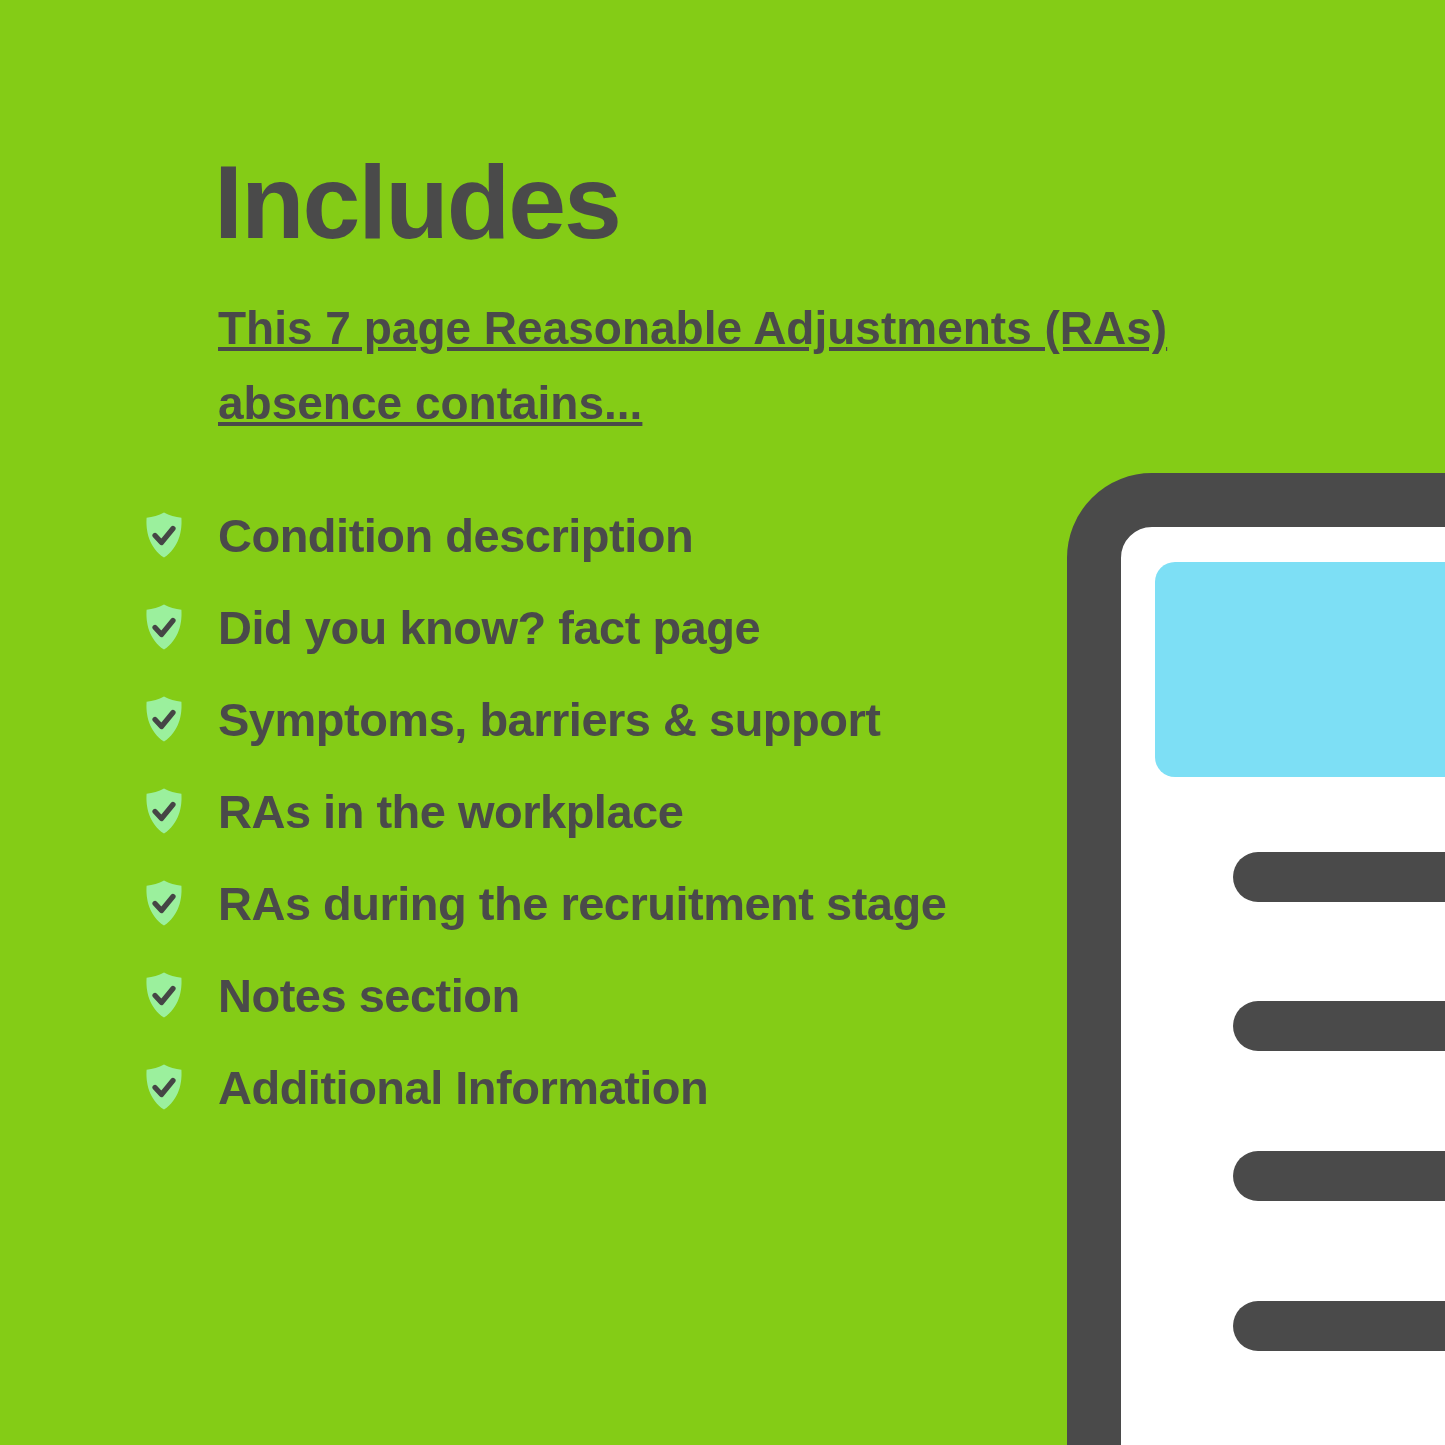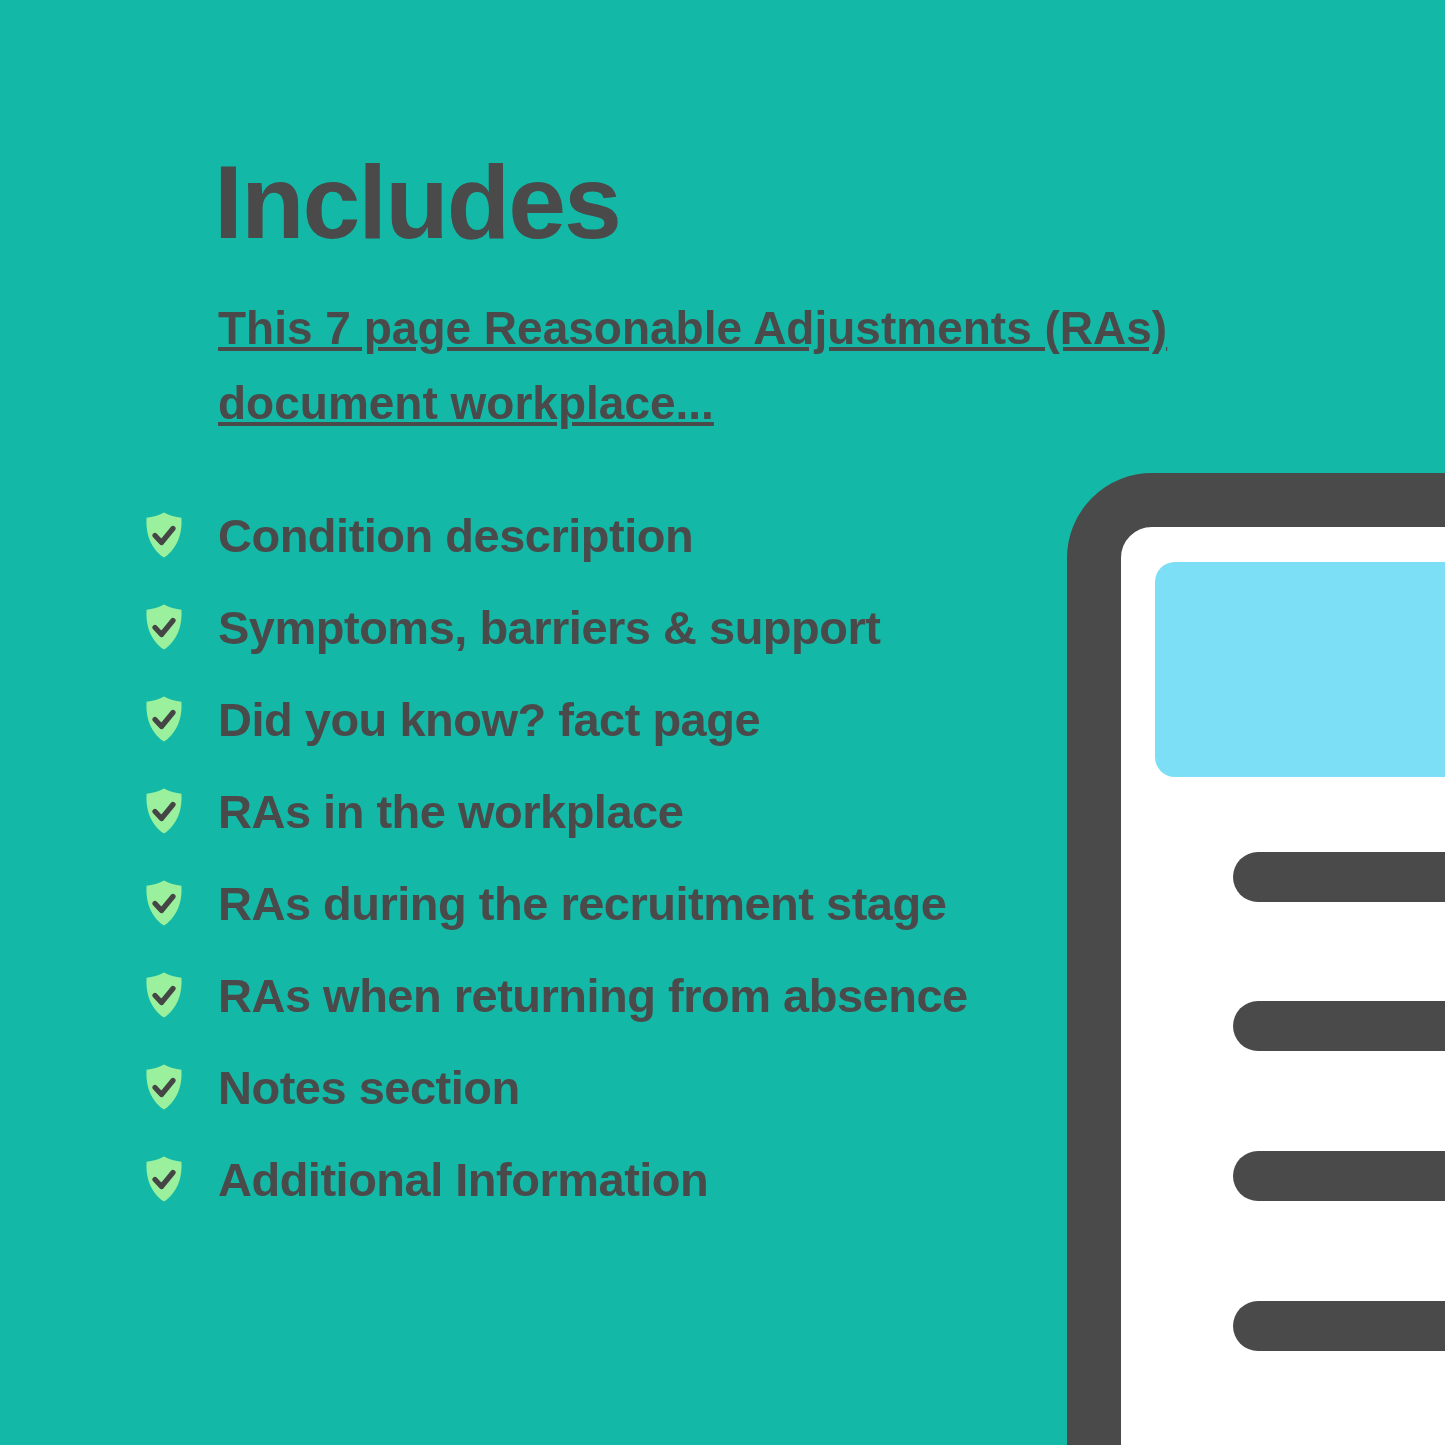--- a/index.html
+++ b/index.html
@@ -1,20 +1,20 @@
 <!DOCTYPE html>
 <html><head>
 <meta charset="utf-8">
 <style>
   html, body { margin: 0; padding: 0; background: #ffffff; }
   .canvas {
     position: relative;
     width: 1445px;
     height: 1445px;
-    background: #14b8a6;
+    background: #84cc16;
     overflow: hidden;
     font-family: "Liberation Sans", sans-serif;
     color: #4A4A4A;
   }
 
   .title {
     position: absolute;
     left: 214px;
     top: 150px;
     font-size: 104px;
@@ -97,52 +97,52 @@
 </style>
 </head>
 <body>
 
 <div class="canvas">
 
   <div class="title">Includes</div>
 
   <div class="subtitle">
     <div>This 7 page Reasonable Adjustments (RAs)</div>
-    <div>document workplace...</div>
+    <div>absence contains...</div>
   </div>
 
   <div class="checklist">
   <div class="row">
     <span class="shield">
       <svg viewBox="0 0 42 48" xmlns="http://www.w3.org/2000/svg" aria-hidden="true">
         <path d="M21 1.5 C15.8 4.3 9.6 6.1 3.6 6.7 C2.7 19.5 5.6 36.2 21 46.6 C36.4 36.2 39.3 19.5 38.4 6.7 C32.4 6.1 26.2 4.3 21 1.5 Z" fill="#9BF09D"></path>
         <polyline points="12,24.5 18.5,31.5 30,17.5" fill="none" stroke="#454545" stroke-width="5.2" stroke-linecap="round" stroke-linejoin="round"></polyline>
       </svg>
     </span>
     <span class="row-label">Condition description</span>
   </div>
 
   <div class="row">
     <span class="shield">
       <svg viewBox="0 0 42 48" xmlns="http://www.w3.org/2000/svg" aria-hidden="true">
         <path d="M21 1.5 C15.8 4.3 9.6 6.1 3.6 6.7 C2.7 19.5 5.6 36.2 21 46.6 C36.4 36.2 39.3 19.5 38.4 6.7 C32.4 6.1 26.2 4.3 21 1.5 Z" fill="#9BF09D"></path>
         <polyline points="12,24.5 18.5,31.5 30,17.5" fill="none" stroke="#454545" stroke-width="5.2" stroke-linecap="round" stroke-linejoin="round"></polyline>
       </svg>
     </span>
-    <span class="row-label">Symptoms, barriers &amp; support</span>
+    <span class="row-label">Did you know? fact page</span>
   </div>
 
   <div class="row">
     <span class="shield">
       <svg viewBox="0 0 42 48" xmlns="http://www.w3.org/2000/svg" aria-hidden="true">
         <path d="M21 1.5 C15.8 4.3 9.6 6.1 3.6 6.7 C2.7 19.5 5.6 36.2 21 46.6 C36.4 36.2 39.3 19.5 38.4 6.7 C32.4 6.1 26.2 4.3 21 1.5 Z" fill="#9BF09D"></path>
         <polyline points="12,24.5 18.5,31.5 30,17.5" fill="none" stroke="#454545" stroke-width="5.2" stroke-linecap="round" stroke-linejoin="round"></polyline>
       </svg>
     </span>
-    <span class="row-label">Did you know? fact page</span>
+    <span class="row-label">Symptoms, barriers &amp; support</span>
   </div>
 
   <div class="row">
     <span class="shield">
       <svg viewBox="0 0 42 48" xmlns="http://www.w3.org/2000/svg" aria-hidden="true">
         <path d="M21 1.5 C15.8 4.3 9.6 6.1 3.6 6.7 C2.7 19.5 5.6 36.2 21 46.6 C36.4 36.2 39.3 19.5 38.4 6.7 C32.4 6.1 26.2 4.3 21 1.5 Z" fill="#9BF09D"></path>
         <polyline points="12,24.5 18.5,31.5 30,17.5" fill="none" stroke="#454545" stroke-width="5.2" stroke-linecap="round" stroke-linejoin="round"></polyline>
       </svg>
     </span>
     <span class="row-label">RAs in the workplace</span>
@@ -151,29 +151,20 @@
   <div class="row">
     <span class="shield">
       <svg viewBox="0 0 42 48" xmlns="http://www.w3.org/2000/svg" aria-hidden="true">
         <path d="M21 1.5 C15.8 4.3 9.6 6.1 3.6 6.7 C2.7 19.5 5.6 36.2 21 46.6 C36.4 36.2 39.3 19.5 38.4 6.7 C32.4 6.1 26.2 4.3 21 1.5 Z" fill="#9BF09D"></path>
         <polyline points="12,24.5 18.5,31.5 30,17.5" fill="none" stroke="#454545" stroke-width="5.2" stroke-linecap="round" stroke-linejoin="round"></polyline>
       </svg>
     </span>
     <span class="row-label">RAs during the recruitment stage</span>
   </div>
 
-  <div class="row">
-    <span class="shield">
-      <svg viewBox="0 0 42 48" xmlns="http://www.w3.org/2000/svg" aria-hidden="true">
-        <path d="M21 1.5 C15.8 4.3 9.6 6.1 3.6 6.7 C2.7 19.5 5.6 36.2 21 46.6 C36.4 36.2 39.3 19.5 38.4 6.7 C32.4 6.1 26.2 4.3 21 1.5 Z" fill="#9BF09D"></path>
-        <polyline points="12,24.5 18.5,31.5 30,17.5" fill="none" stroke="#454545" stroke-width="5.2" stroke-linecap="round" stroke-linejoin="round"></polyline>
-      </svg>
-    </span>
-    <span class="row-label">RAs when returning from absence</span>
-  </div>
 
   <div class="row">
     <span class="shield">
       <svg viewBox="0 0 42 48" xmlns="http://www.w3.org/2000/svg" aria-hidden="true">
         <path d="M21 1.5 C15.8 4.3 9.6 6.1 3.6 6.7 C2.7 19.5 5.6 36.2 21 46.6 C36.4 36.2 39.3 19.5 38.4 6.7 C32.4 6.1 26.2 4.3 21 1.5 Z" fill="#9BF09D"></path>
         <polyline points="12,24.5 18.5,31.5 30,17.5" fill="none" stroke="#454545" stroke-width="5.2" stroke-linecap="round" stroke-linejoin="round"></polyline>
       </svg>
     </span>
     <span class="row-label">Notes section</span>
   </div>

